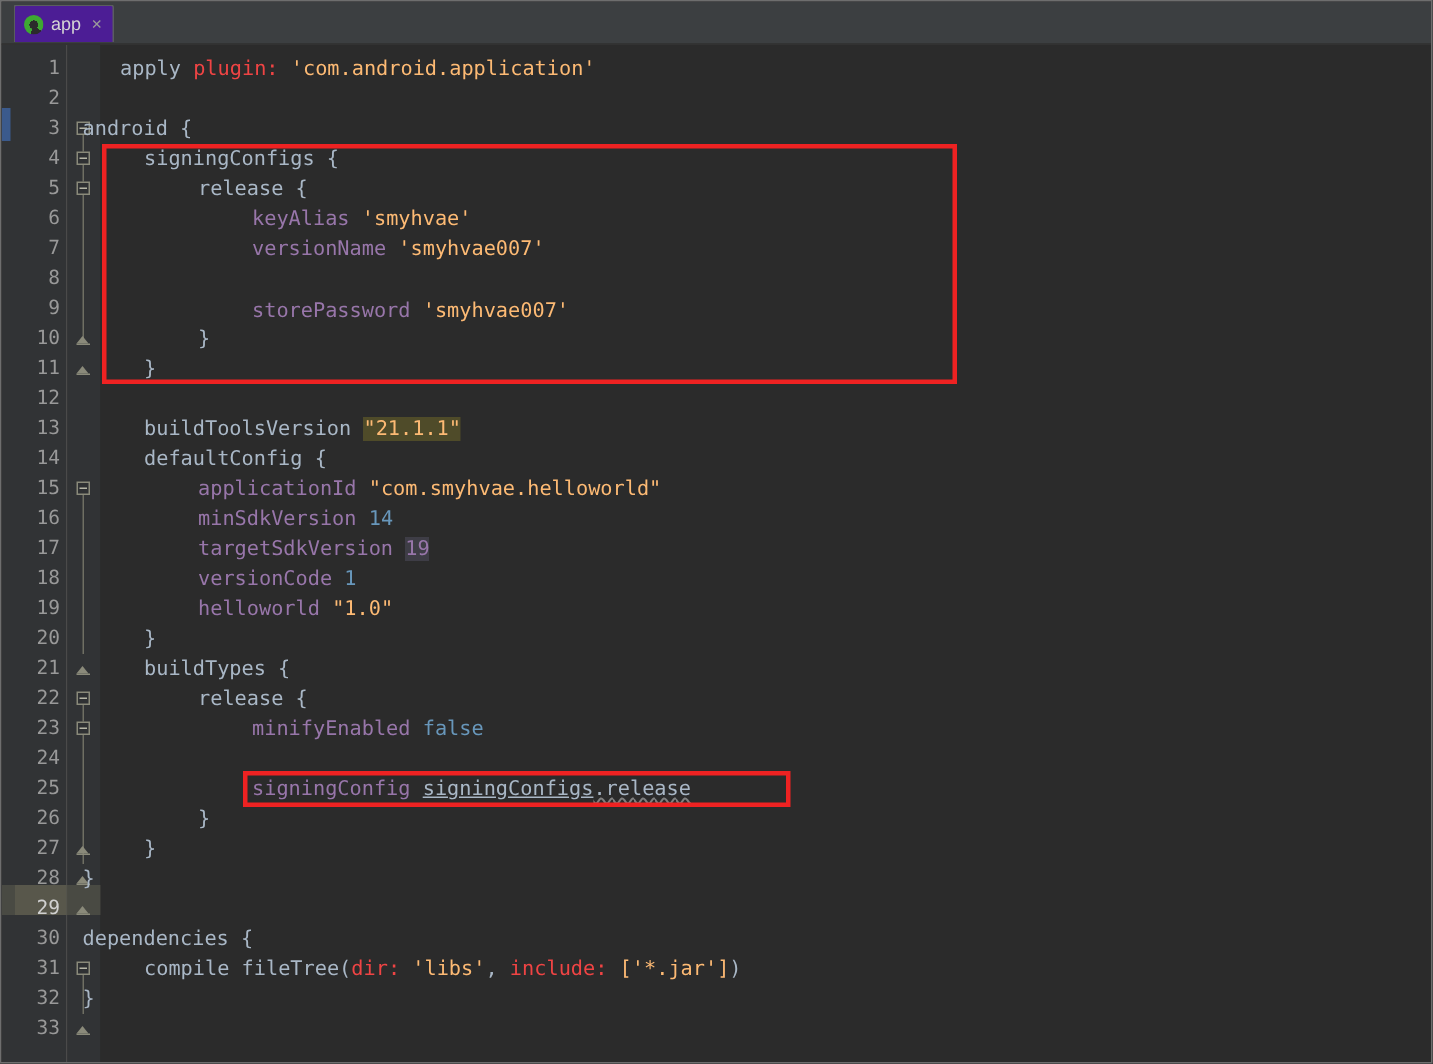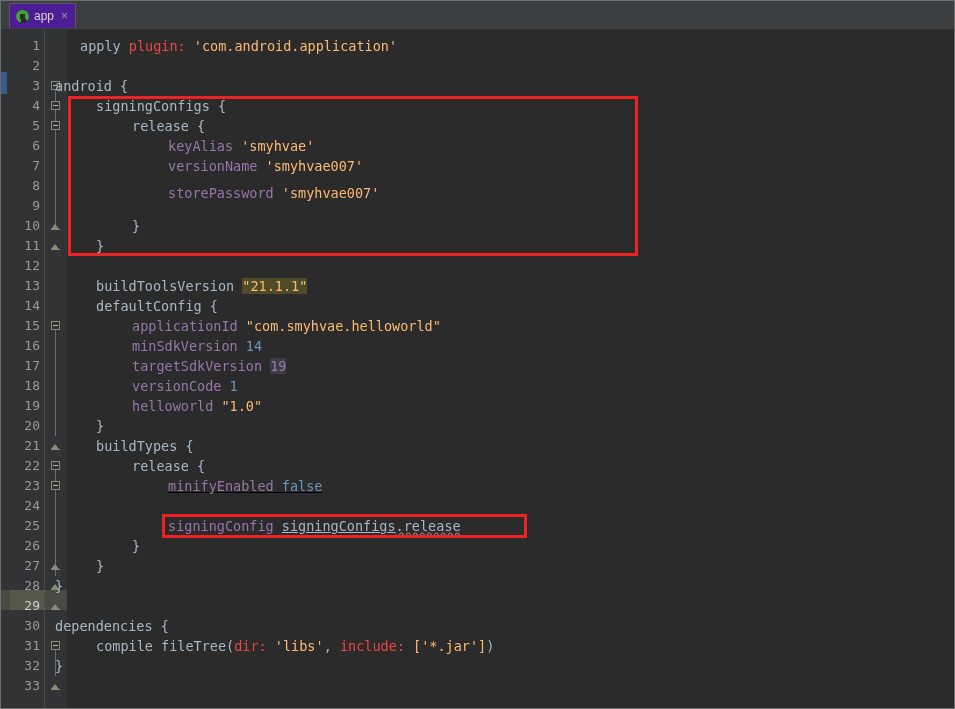--- a/index.html
+++ b/index.html
@@ -229,21 +229,21 @@
 
       <div class="line" style="top:66px;left:29px;"><span class="plain">signingConfigs {</span></div>
 
       <div class="line" style="top:86px;left:65px;"><span class="plain">release {</span></div>
 
       <div class="line" style="top:106px;left:101px;"><span class="prop">keyAlias</span><span class="plain"> </span><span class="str">'smyhvae'</span></div>
 
       <div class="line" style="top:126px;left:101px;"><span class="prop">versionName</span><span class="plain"> </span><span class="str">'smyhvae007'</span></div>
 
 
-      <div class="line" style="top:153px;left:101px;"><span class="prop">storePassword</span><span class="plain"> </span><span class="str">'smyhvae007'</span></div>
+      <div class="line" style="top:167px;left:101px;"><span class="prop">storePassword</span><span class="plain"> </span><span class="str">'smyhvae007'</span></div>
 
       <div class="line" style="top:186px;left:65px;"><span class="plain">}</span></div>
 
       <div class="line" style="top:206px;left:29px;"><span class="plain">}</span></div>
 
 
       <div class="line" style="top:246px;left:29px;"><span class="plain">buildToolsVersion</span><span class="plain"> </span><span class="str hl-olive">"21.1.1"</span></div>
 
       <div class="line" style="top:266px;left:29px;"><span class="plain">defaultConfig {</span></div>
 
@@ -256,21 +256,21 @@
       <div class="line" style="top:346px;left:65px;"><span class="prop">versionCode</span><span class="plain"> </span><span class="num">1</span></div>
 
       <div class="line" style="top:366px;left:65px;"><span class="prop">helloworld</span><span class="plain"> </span><span class="str">"1.0"</span></div>
 
       <div class="line" style="top:386px;left:29px;"><span class="plain">}</span></div>
 
       <div class="line" style="top:406px;left:29px;"><span class="plain">buildTypes {</span></div>
 
       <div class="line" style="top:426px;left:65px;"><span class="plain">release {</span></div>
 
-      <div class="line" style="top:446px;left:101px;text-decoration:underline;"><span class="prop">minifyEnabled</span><span class="plain"> </span><span class="num">false</span></div>
+      <div class="line" style="top:446px;left:101px;"><span class="prop">minifyEnabled</span><span class="plain"> </span><span class="num">false</span></div>
 
 
       <div class="line" style="top:486px;left:101px;"><span class="prop">signingConfig</span><span class="plain"> </span><span class="ident ulin">signingConfigs</span><span class="ident wavy">.release</span></div>
 
       <div class="line" style="top:506px;left:65px;"><span class="plain">}</span></div>
 
       <div class="line" style="top:526px;left:29px;"><span class="plain">}</span></div>
 
       <div class="line" style="top:546px;left:-12px;"><span class="plain">}</span></div>
 

